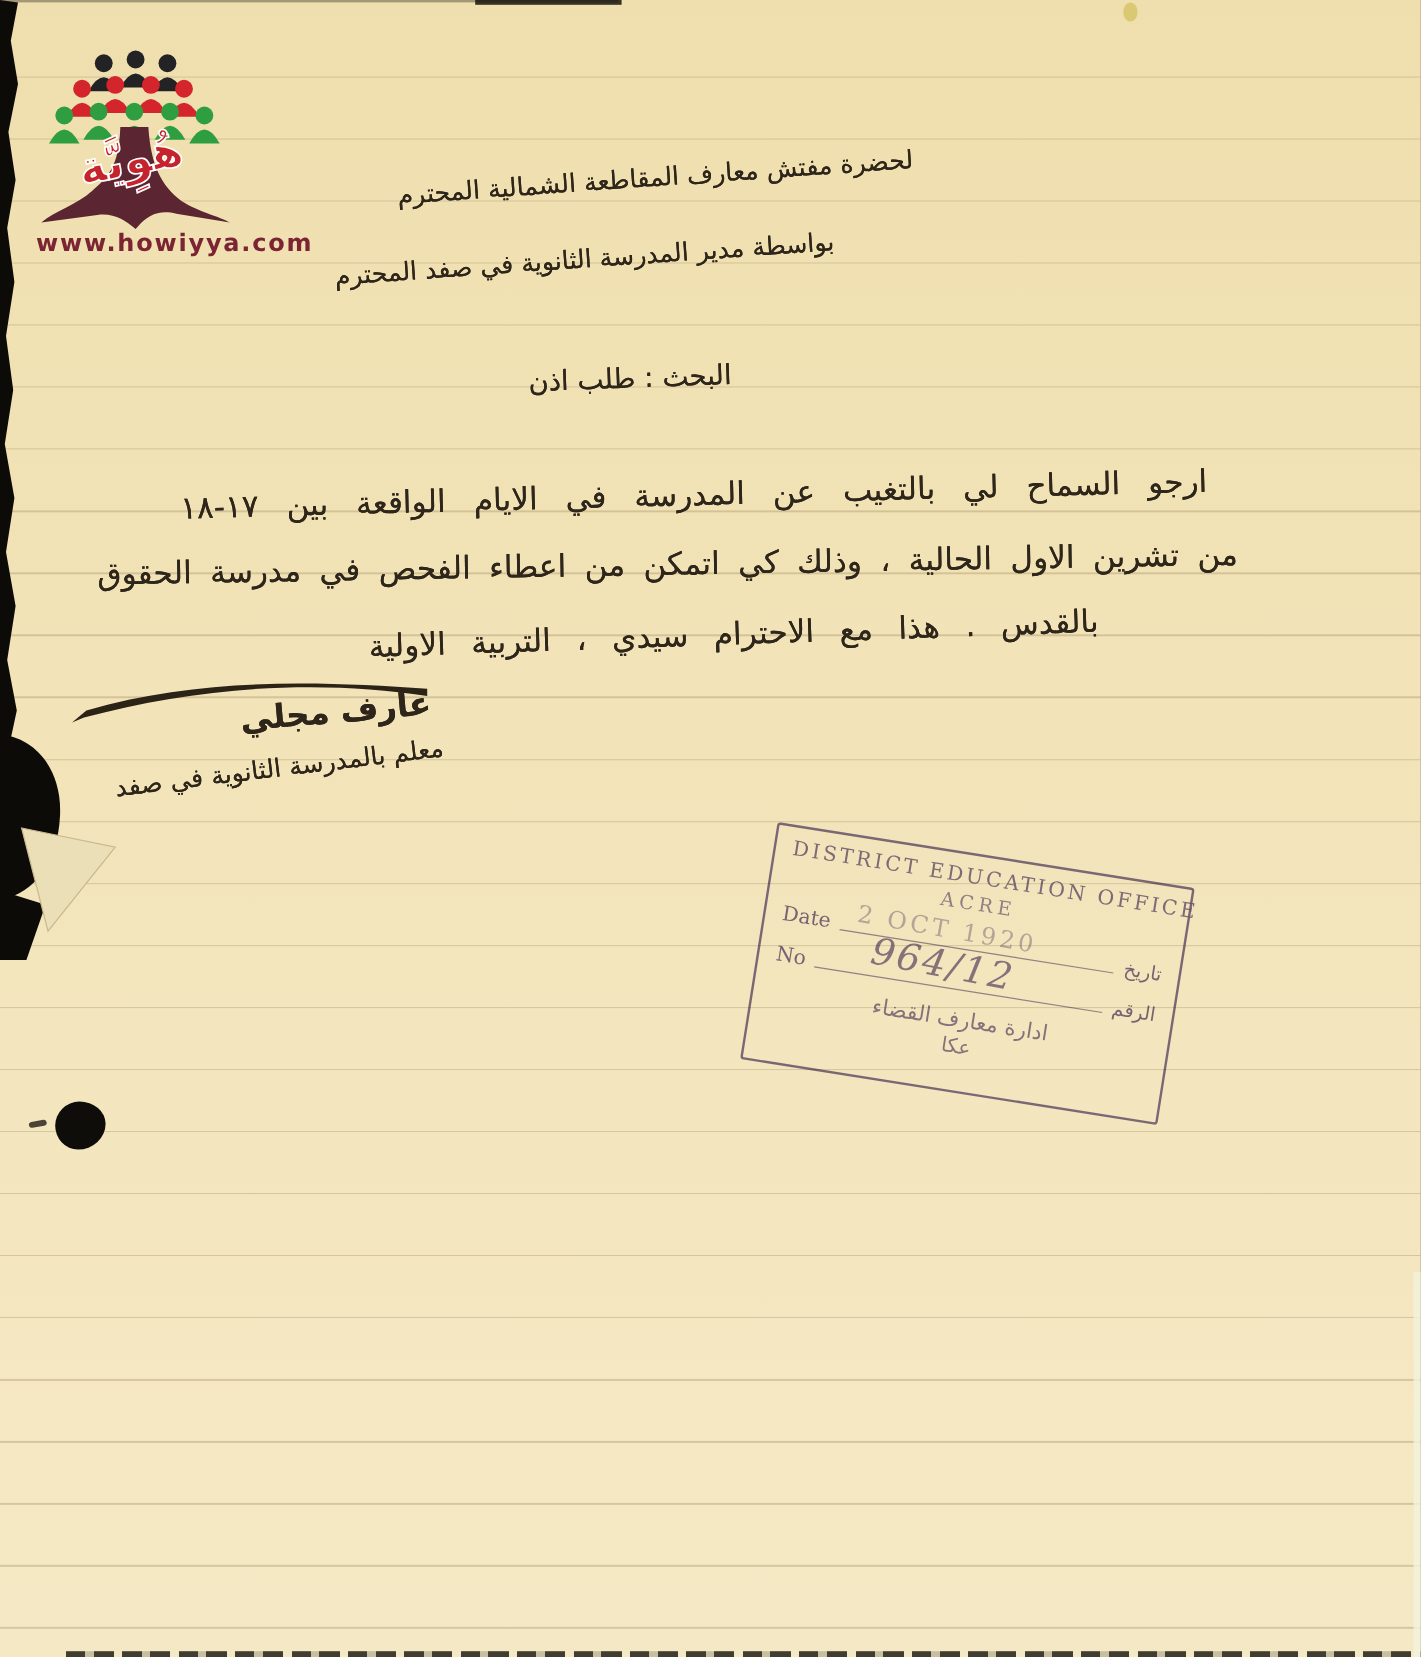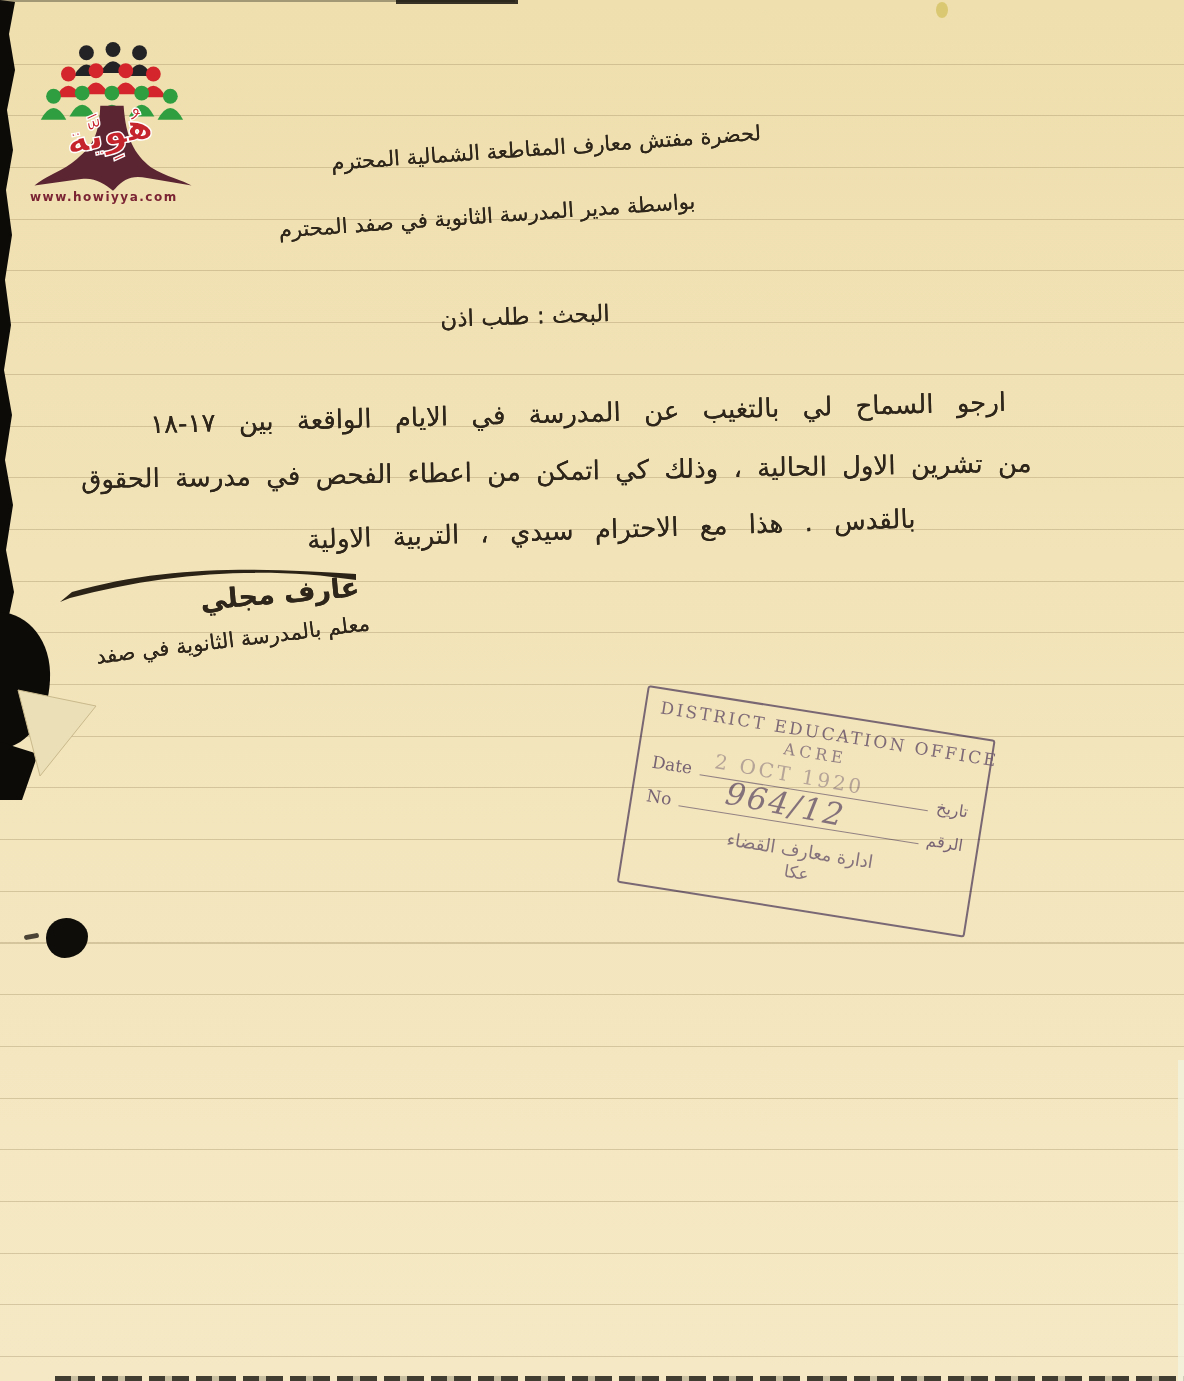--- a/index.html
+++ b/index.html
@@ -20,21 +20,21 @@
   .ar{font-family:"DejaVu Sans",sans-serif;direction:rtl;unicode-bidi:embed;}
   .hand{
     color:#2e261a;
     white-space:nowrap;
     text-shadow:0 0 .5px #2e261a;
   }
   
   .logo-wrap{left:28px;top:40px;width:170px;height:172px;}
   .logo-url{
     left:30px;top:190px;
-    font-weight:bold;font-size:12px;letter-spacing:1.5px;
+    font-weight:bold;font-size:20px;letter-spacing:1.5px;
     color:#7b2433;white-space:nowrap;
   }
   
   .h1{left:546px;top:136px;transform:translateX(-50%) rotate(-4deg);font-size:21px;}
   .h2{left:487px;top:204px;transform:translateX(-50%) rotate(-4deg);font-size:21px;}
   .subject{left:525px;top:303px;transform:translateX(-50%) rotate(-2deg);font-size:23px;}
   .b0{right:178px;top:398px;font-size:26px;word-spacing:15px;transform:rotate(-1.5deg);}
   .b1{right:152px;top:456px;font-size:26px;word-spacing:7px;transform:rotate(-1deg);}
   .b2{right:268px;top:514px;font-size:26px;word-spacing:13px;transform:rotate(-2deg);}
   .sig-name{left:200px;top:578px;font-size:27px;font-weight:bold;transform:rotate(-5deg);}

